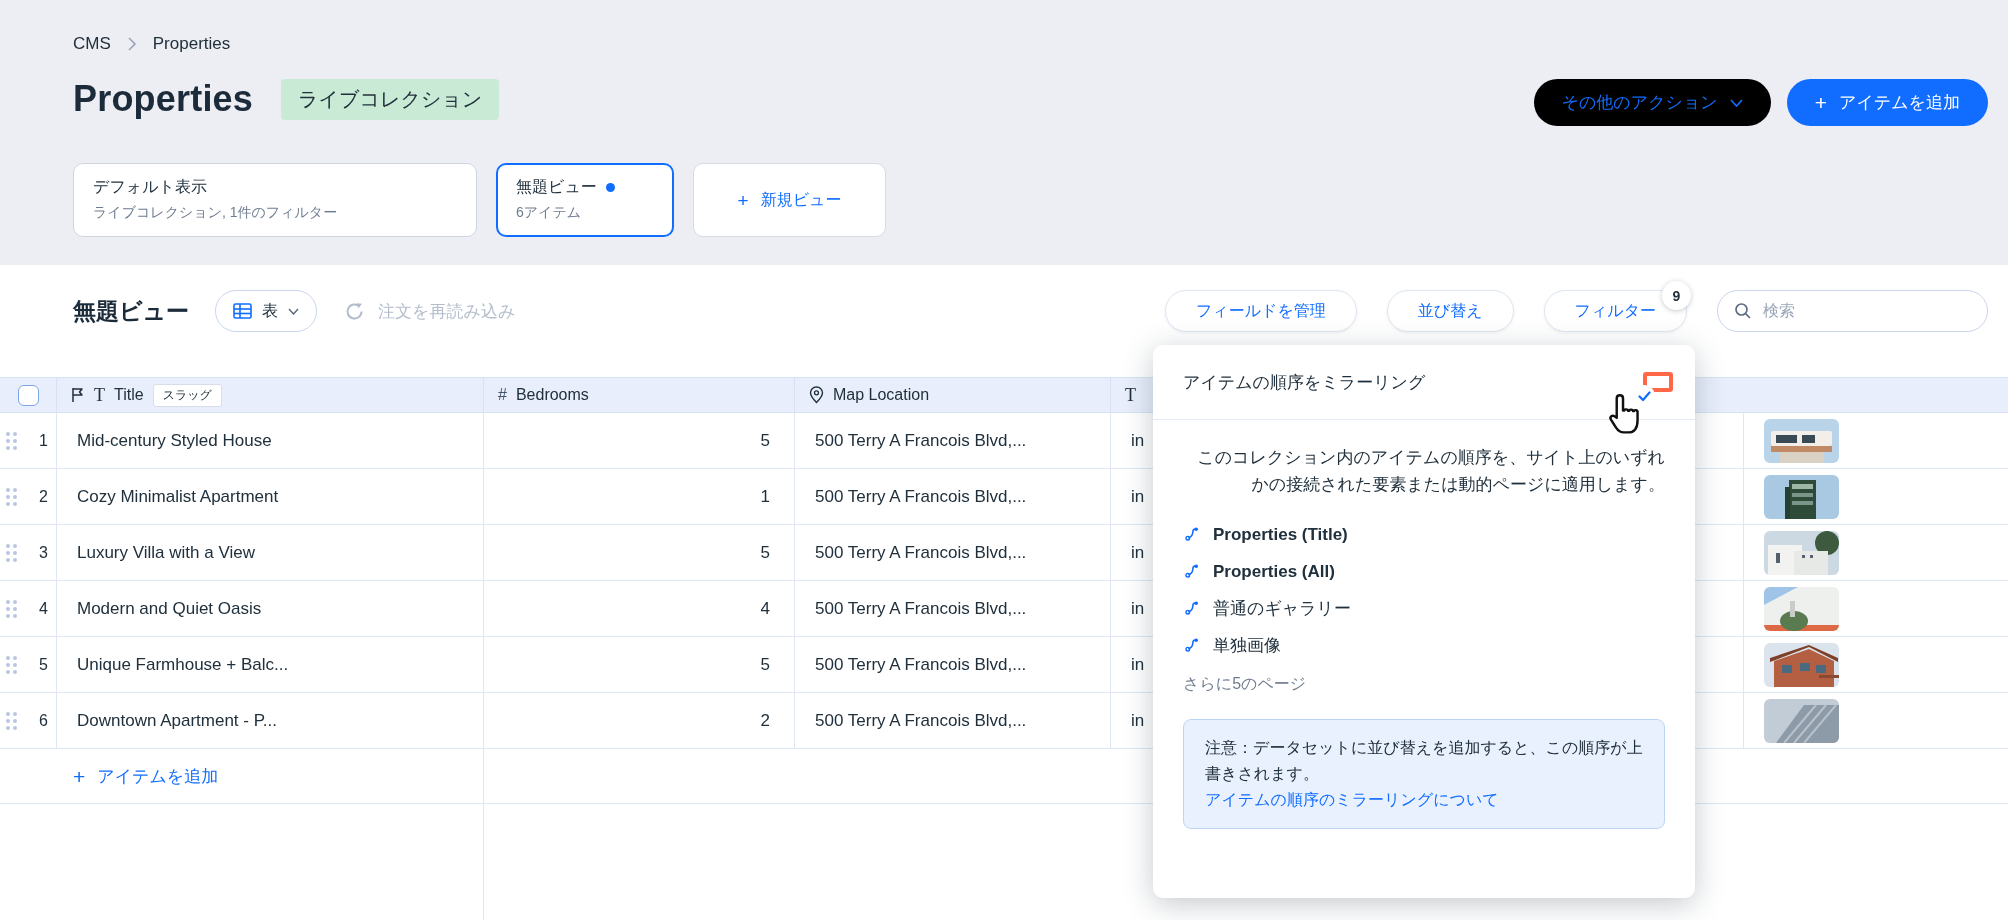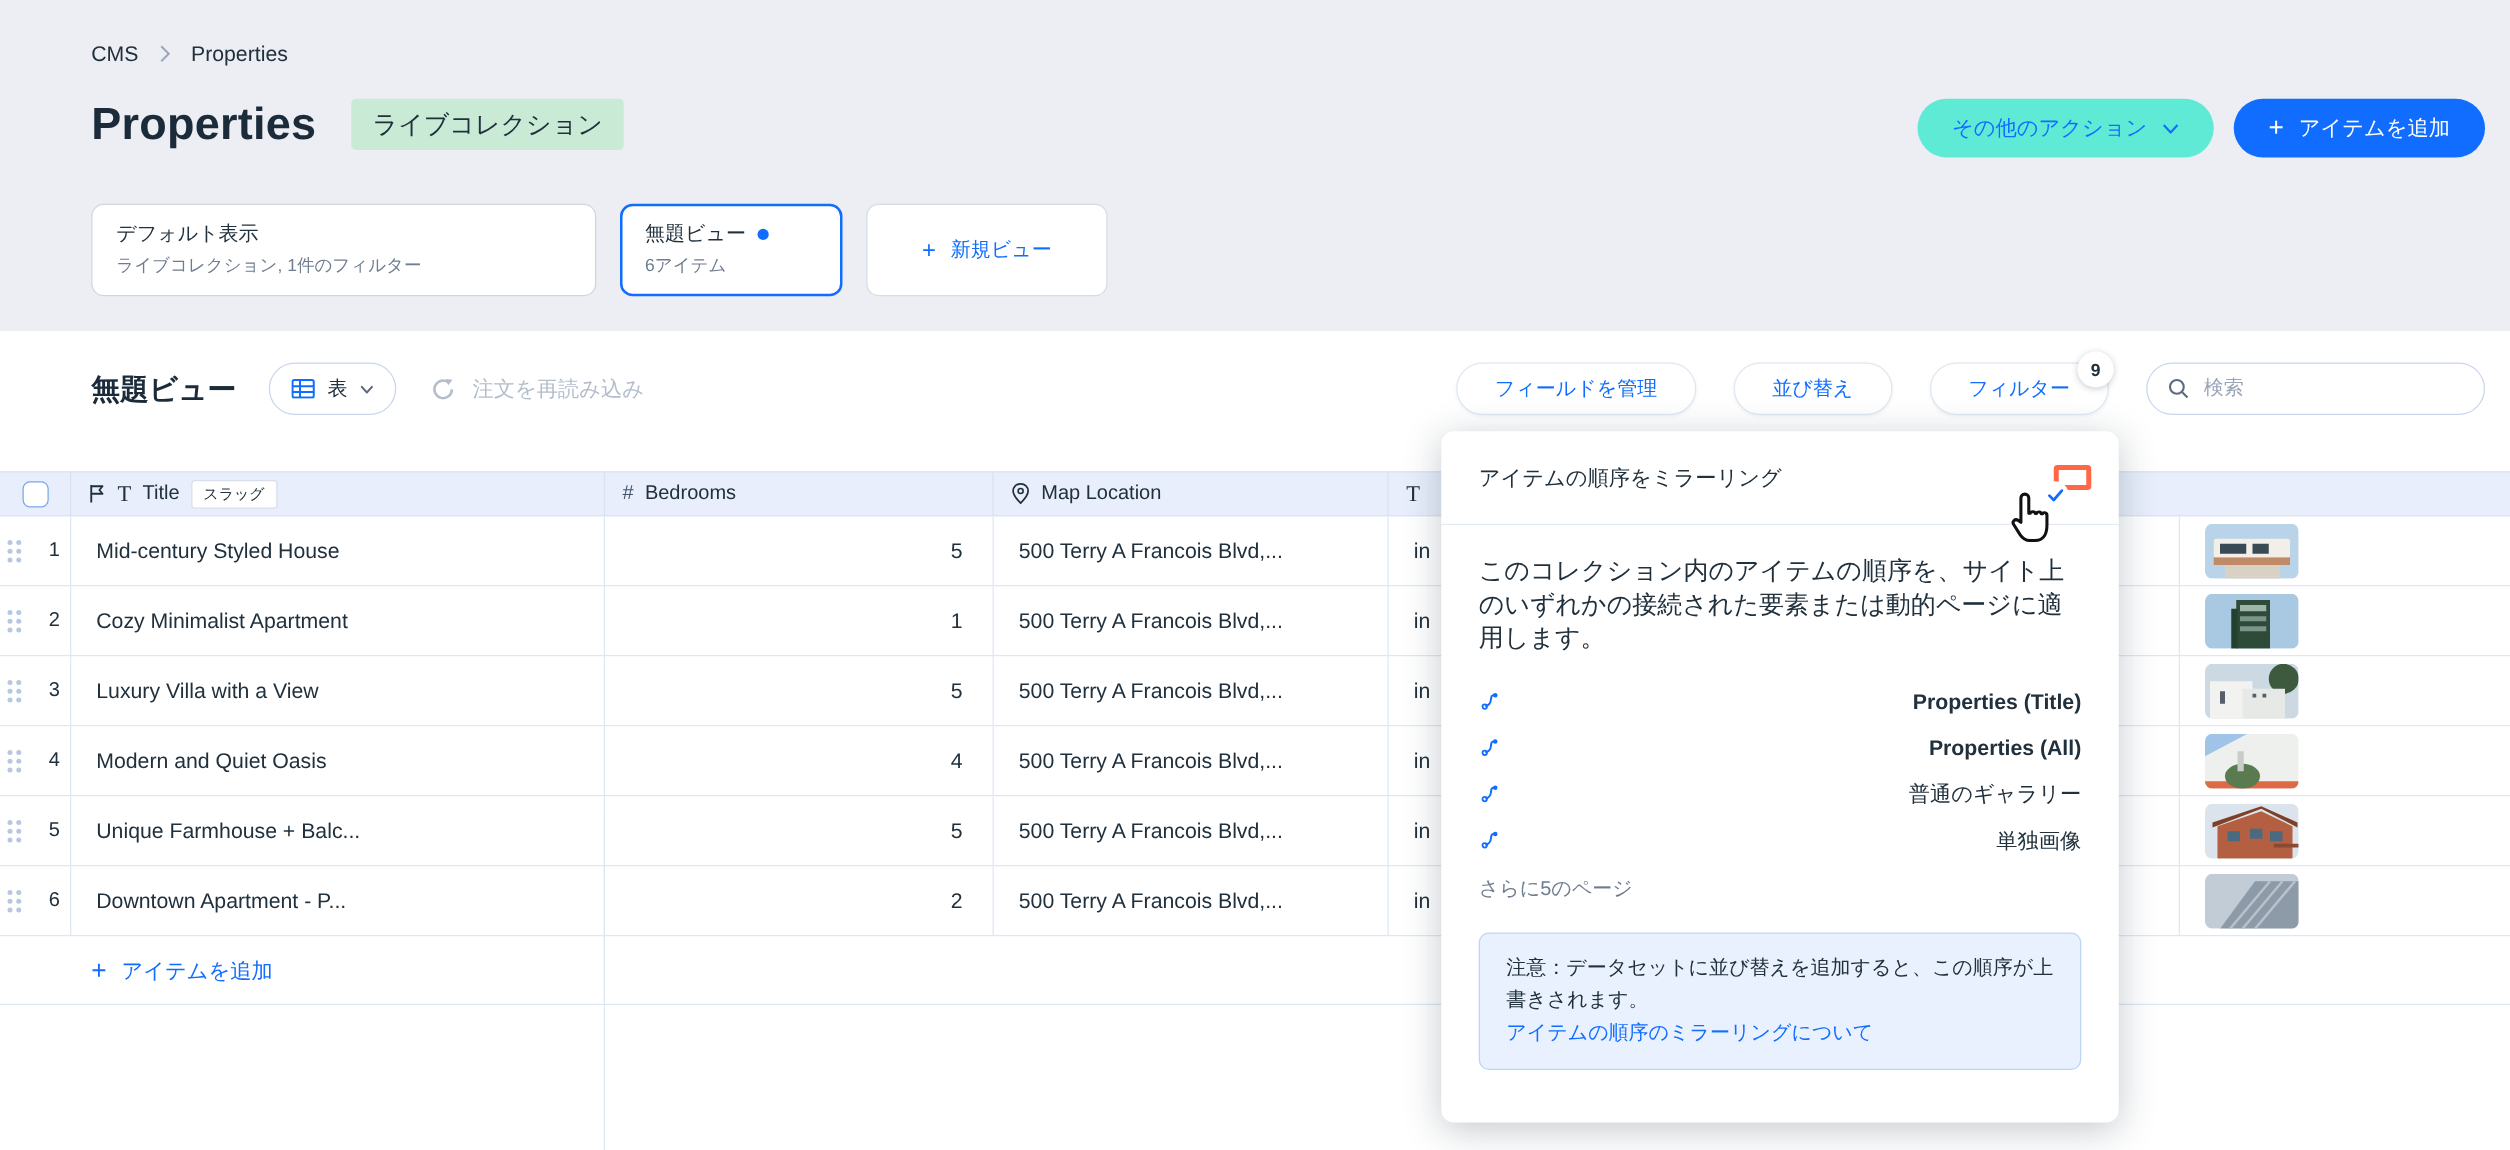--- a/index.html
+++ b/index.html
@@ -12,21 +12,21 @@
   .breadcrumb { position:absolute; top:34px; left:73px; display:flex; align-items:center; gap:16px; font-size:17px; }
   .crumb { color:#20303c; }
   .crumb-sep { color:#9aa5b8; font-size:15px; transform:translateY(1px); }
   .title-row { position:absolute; top:78px; left:73px; display:flex; align-items:center; gap:28px; }
   .page-title { font-size:36px; font-weight:800; letter-spacing:.2px; color:#1b2b3a; }
   .live-badge { background:#c9ead5; color:#20303c; font-size:20px; padding:7px 17px; border-radius:4px; }
 
   .top-actions { position:absolute; top:79px; right:20px; display:flex; gap:16px; }
   .btn-pill { display:flex; align-items:center; justify-content:center; gap:12px; height:47px;
     border-radius:24px; font-size:17px; cursor:pointer; }
-  .btn-secondary { background:#5eead4; color:#116dff; padding:17px 28px; }
+  .btn-secondary { background:#000000; color:#116dff; padding:17px 28px; }
   .btn-primary { background:#116dff; color:#fff; padding:0 28px; }
   .plus { font-size:21px; font-weight:400; line-height:1; }
 
   .view-cards { position:absolute; top:163px; left:73px; display:flex; gap:19px; }
   .view-card { background:#fff; border:1px solid #cfd5e0; border-radius:10px; height:74px; padding:13px 19px; }
   .view-card.selected { border:2px solid #116dff; padding:12px 18px; }
   .vc-title { font-size:16px; color:#20303c; display:flex; align-items:center; gap:9px; }
   .vc-sub { font-size:14px; color:#6f7d90; margin-top:6px; }
   .vc-dot { width:9px; height:9px; border-radius:50%; background:#116dff; display:inline-block; }
   .view-card.new { display:flex; align-items:center; justify-content:center; gap:12px; color:#116dff; font-size:16px; width:193px; border-color:#d6dbe5; cursor:pointer; }
@@ -85,22 +85,22 @@
   .popover { position:absolute; left:1153px; top:345px; width:542px; height:553px; background:#fff;
     border-radius:10px; box-shadow:0 6px 30px rgba(22,45,61,.25); z-index:5; }
   .pop-header { height:75px; display:flex; align-items:center; justify-content:space-between;
     padding:0 22px 0 30px; border-bottom:1px solid #e3eaf4; }
   .pop-title { font-size:17px; color:#20303c; }
   .toggle-highlight { border:4px solid #ff6747; border-radius:3px; padding:6px 11px; }
   .toggle { width:50px; height:28px; background:#116dff; border-radius:14px; position:relative; cursor:pointer; }
   .toggle .knob { position:absolute; right:3px; top:3px; width:22px; height:22px; background:#fff;
     border-radius:50%; display:flex; align-items:center; justify-content:center; }
   .pop-body { padding:24px 30px 0 30px; }
-  .pop-desc { font-size:20px; line-height:27px; color:#20303c; margin-bottom:18px; }
-  .pop-page { display:flex; align-items:center; gap:13px; height:37px; font-size:17px; color:#20303c;justify-content:space-between; }
+  .pop-desc { font-size:17px; line-height:27px; color:#20303c; margin-bottom:18px;text-align:right; }
+  .pop-page { display:flex; align-items:center; gap:13px; height:37px; font-size:17px; color:#20303c; }
   .pop-page.latin { font-weight:700; }
   .pop-more { margin-top:10px; font-size:16px; color:#6f7d90; }
   .note-box { margin-top:24px; background:#e9f1fe; border:1px solid #bcd4f8; border-radius:8px;
     padding:15px 21px; font-size:16px; line-height:26px; color:#20303c; }
   .note-link { color:#116dff; cursor:pointer; }
   .cursor-hand { position:absolute; left:452px; top:46px; z-index:8; }
 
   .icon { flex:0 0 auto; display:inline-flex; }
   .serif-t { font-family:"Liberation Serif","DejaVu Serif",serif; font-size:18px; font-weight:500; }
 </style>

